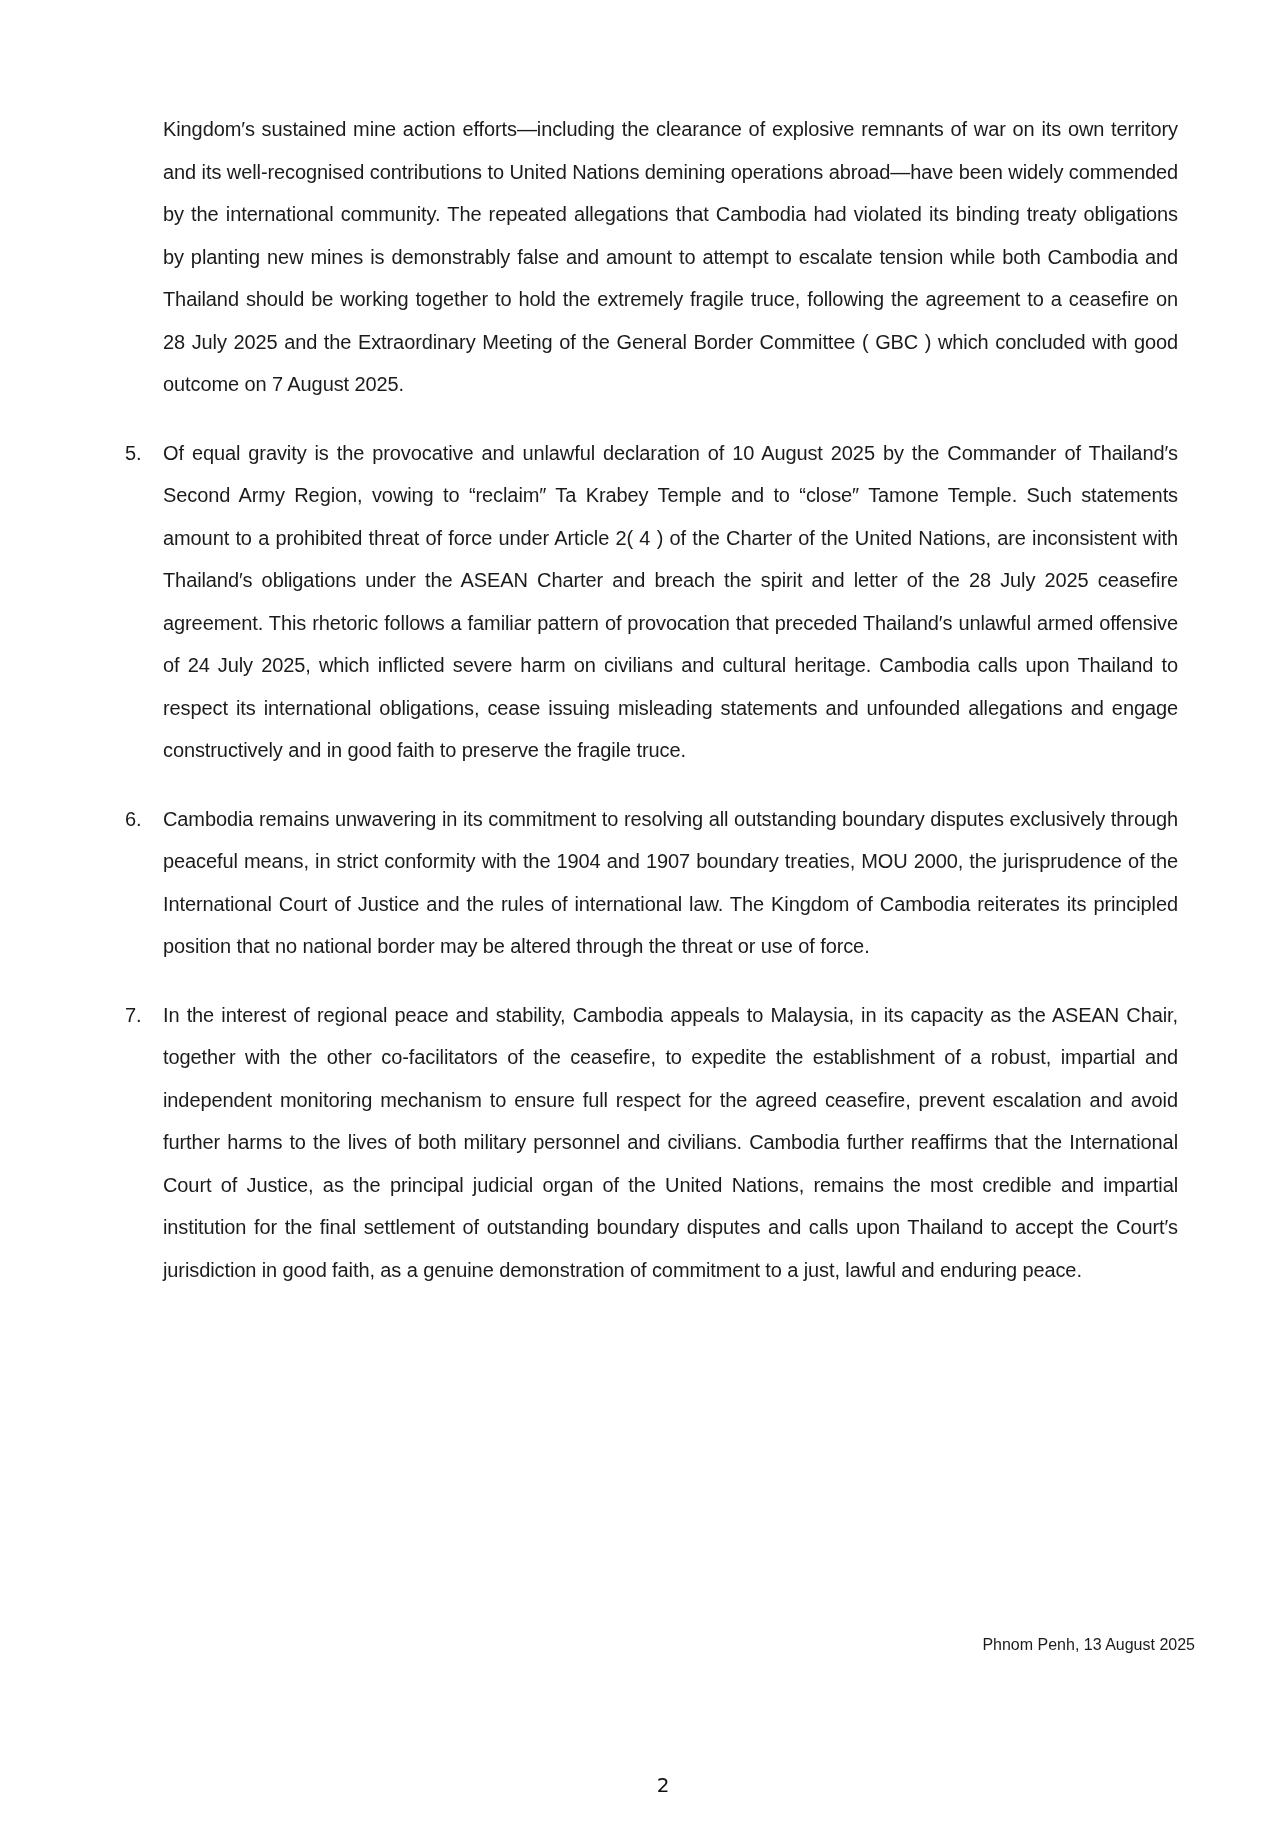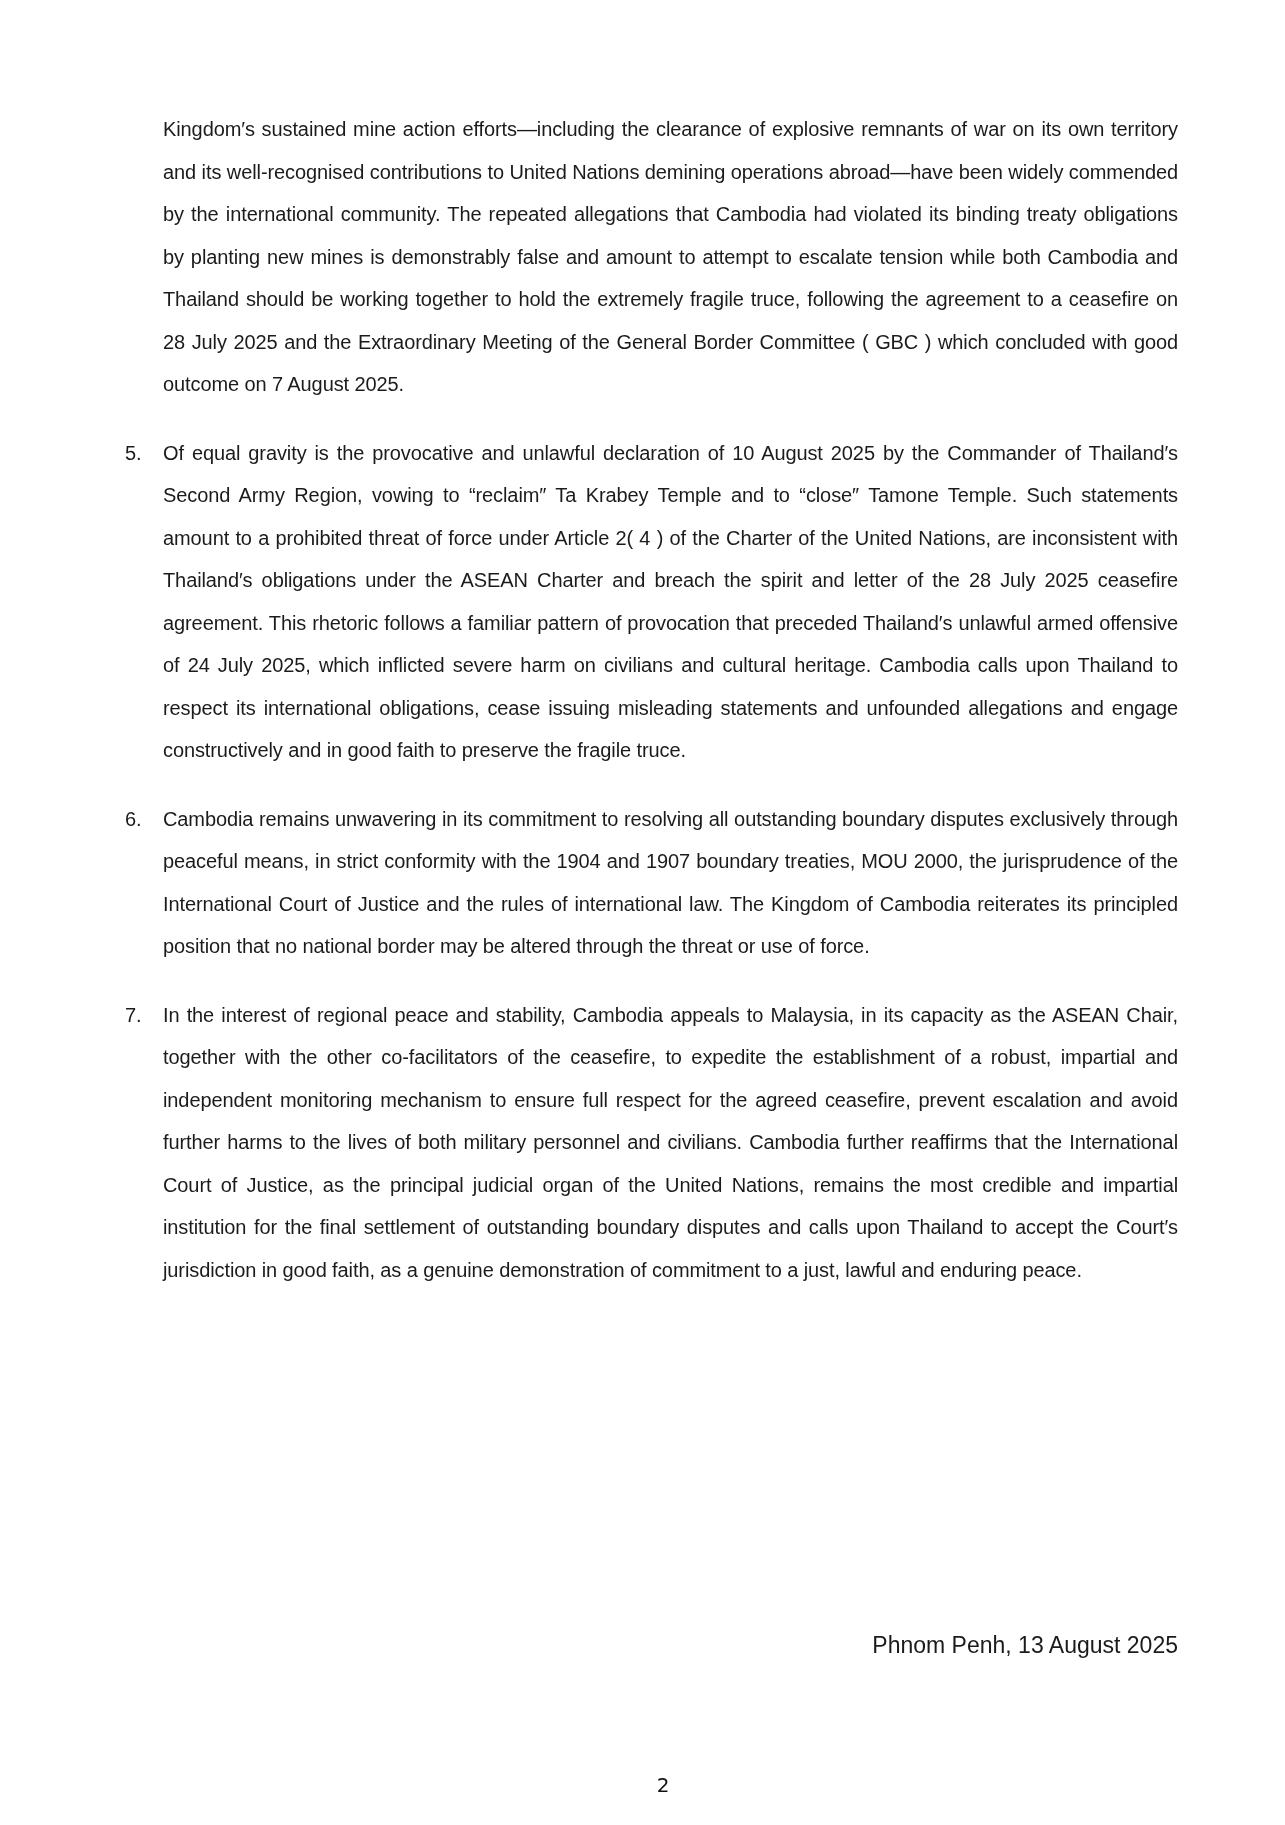--- a/index.html
+++ b/index.html
@@ -41,23 +41,23 @@
     .para.numbered {
       margin-top: 26px;
     }
     .para .num {
       position: absolute;
       left: -38px;
       top: 0;
     }
     .closing {
       position: absolute;
-      right: 107px;
+      right: 90px;
       top: 1624px;
-      font-size: 23px;
+      font-size: 16px;
       line-height: 42.5px;
     }
     .page-number {
       position: absolute;
       left: 0;
       width: 1326px;
       top: 1770px;
       text-align: center;
       font-family: "DejaVu Sans", "Liberation Sans", sans-serif;
       font-size: 20px;

